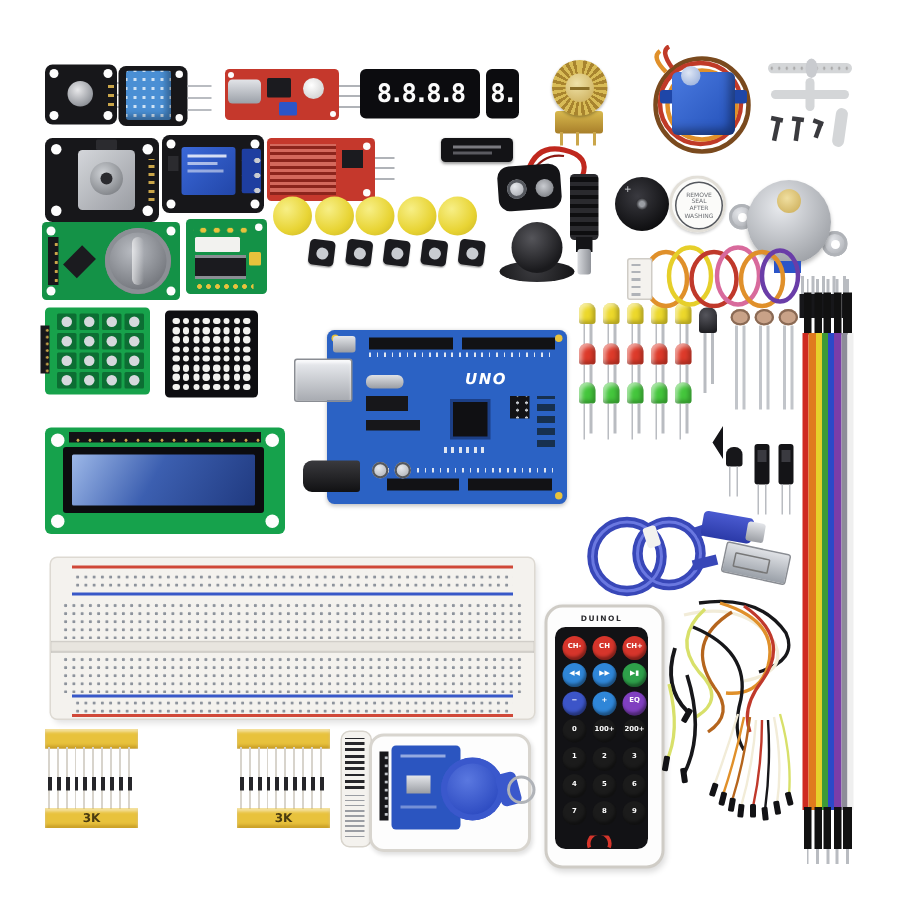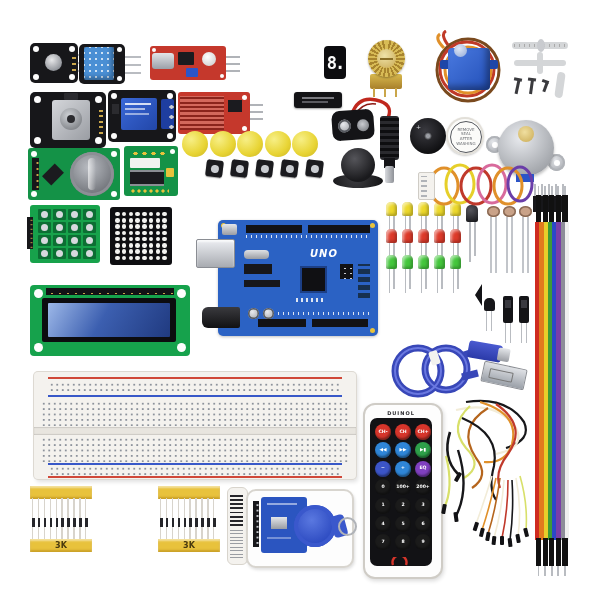--- a/index.html
+++ b/index.html
@@ -90,20 +90,23 @@
   <div class="abs pcb-red" style="left:150px;top:46px;width:76px;height:34px;">
     <div class="abs" style="left:2px;top:7px;width:22px;height:16px;background:linear-gradient(#e2e4e8,#9ba0a8);border-radius:3px;"></div>
     <div class="abs" style="left:28px;top:6px;width:16px;height:13px;background:#1b1b1f;border-radius:1px;"></div>
     <div class="abs" style="left:52px;top:6px;width:14px;height:14px;border-radius:50%;background:radial-gradient(circle at 40% 35%,#fff,#d8d8d8 70%,#aaa);"></div>
     <div class="abs" style="left:36px;top:22px;width:12px;height:9px;background:#2b55c8;border-radius:1px;"></div>
     <div class="hole" style="left:2px;top:2px;width:4px;height:4px;"></div>
     <div class="hole" style="right:2px;bottom:2px;width:4px;height:4px;"></div>
   </div>
   <div class="abs" style="left:226px;top:52px;width:14px;height:20px;background-image:repeating-linear-gradient(0deg,#b0b3b8 0 1.6px,rgba(0,0,0,0) 1.6px 7px);"></div>
 
+  <div class="abs seg" style="left:240px;top:46px;width:80px;height:33px;font-size:17px;letter-spacing:-2px;">
+    <span>8.8.8.8</span>
+  </div>
   <div class="abs seg" style="left:324px;top:46px;width:22px;height:33px;font-size:17px;letter-spacing:-2px;">
     <span>8.</span>
   </div>
 
   <div class="abs" style="left:366px;top:40px;width:44px;height:58px;">
     <div class="abs" style="left:4px;top:34px;width:32px;height:15px;background:linear-gradient(#d8b94e,#a87f2a);border-radius:2px;"></div>
     <div class="abs" style="left:7px;top:48px;width:26px;height:9px;background-image:repeating-linear-gradient(90deg,#caa64a 0 2px,rgba(0,0,0,0) 2px 11px);"></div>
     <div class="abs" style="left:2px;top:0;width:37px;height:37px;border-radius:50%;
          background:repeating-conic-gradient(#d8bb56 0 8deg,#a8842e 8deg 16deg);box-shadow:0 1px 2px rgba(0,0,0,.3);"></div>
     <div class="abs" style="left:11px;top:9px;width:19px;height:19px;border-radius:50%;background:radial-gradient(circle at 40% 35%,#efe2a8,#c9a952);"></div>

